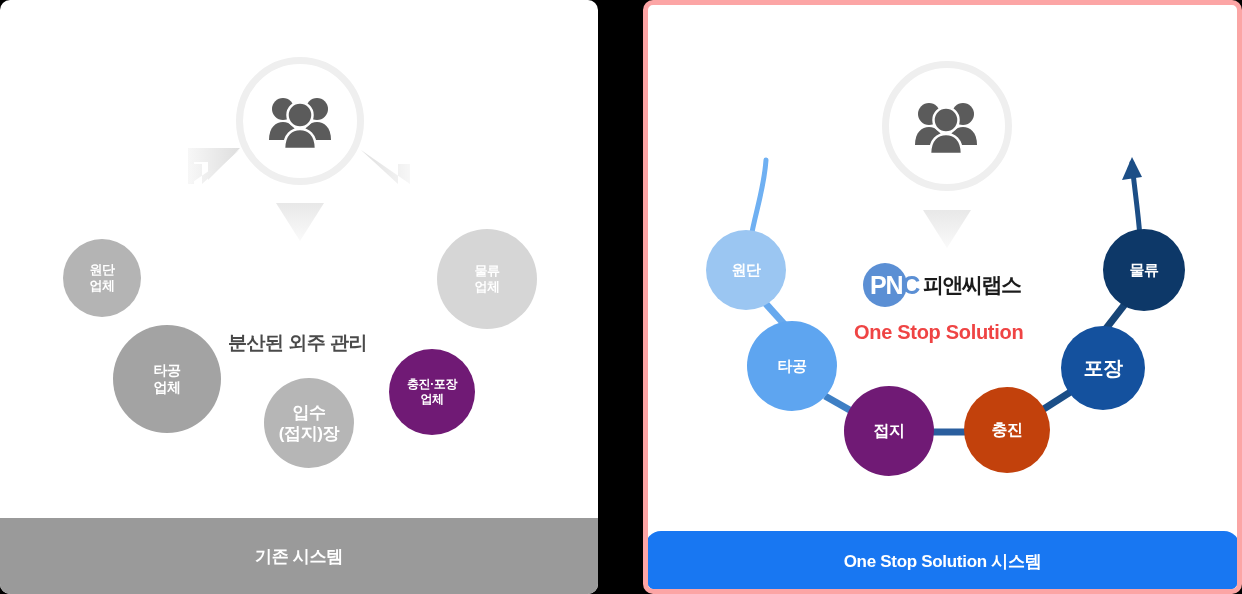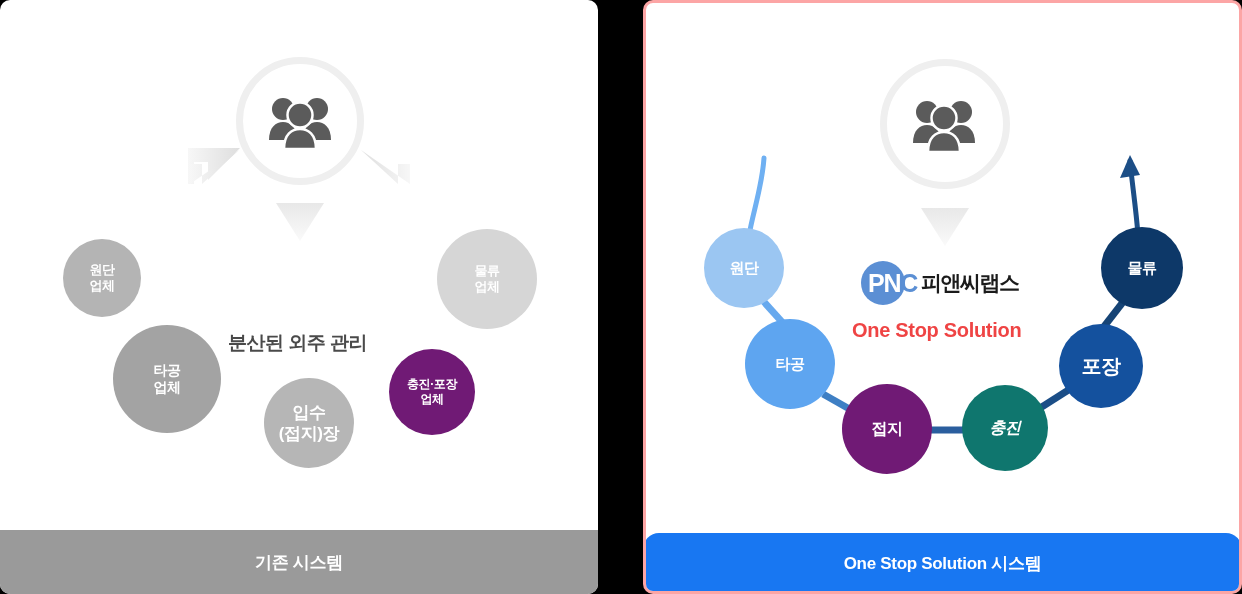--- a/index.html
+++ b/index.html
@@ -4,28 +4,28 @@
 <style>
   html,body{margin:0;padding:0;background:#000;}
   body{width:1242px;height:594px;overflow:hidden;
        font-family:"Liberation Sans","DejaVu Sans",sans-serif;}
   .stage{position:relative;width:1242px;height:594px;background:#000;}
 
   
   .panel{position:absolute;top:0;height:594px;border-radius:10px;overflow:hidden;
          background:#ffffff;}
   .panel-left{left:0;width:598px;}
-  .panel-right{left:643px;width:599px;box-sizing:border-box;border:3px solid #fca5a5;}
+  .panel-right{left:643px;width:599px;box-sizing:border-box;border:5px solid #fca5a5;}
 
   .panel-body{position:absolute;left:0;top:0;right:0;bottom:0;}
 
   .footer{position:absolute;left:0;right:0;bottom:0;height:64px;
           display:flex;align-items:center;justify-content:center;
           color:#ffffff;font-size:17px;font-weight:bold;letter-spacing:-0.3px;}
-  .panel-left .footer{background:#9a9a9a;height:64px;}
+  .panel-left .footer{background:#9a9a9a;height:76px;}
   .panel-right .footer{background:#1877F2;height:61px;left:-3px;right:-3px;bottom:-3px;
           border-bottom-left-radius:10px;border-bottom-right-radius:10px;border-radius:16px;}
 
   
   .ring{position:absolute;border-radius:50%;border:7px solid #efefef;box-sizing:border-box;}
   .people-icon{position:absolute;}
 
   .arrow-svg{position:absolute;pointer-events:none;}
 
   
@@ -196,21 +196,21 @@
       </div>
 
       <div class="node" style="left:99px;top:316px;width:90px;height:90px;background:#5EA5F0;font-size:15px;">
         <span>타공</span>
       </div>
 
       <div class="node" style="left:196px;top:381px;width:90px;height:90px;background:#701a75;font-size:16px;">
         <span>접지</span>
       </div>
 
-      <div class="node" style="left:316px;top:382px;width:86px;height:86px;background:#0f766e;font-size:16px;font-style:italic;">
+      <div class="node" style="left:316px;top:382px;width:86px;height:86px;background:#c2410c;font-size:16px;">
         <span>충진</span>
       </div>
 
       <div class="node" style="left:413px;top:321px;width:84px;height:84px;background:#14519E;font-size:20px;">
         <span>포장</span>
       </div>
 
       <div class="node" style="left:455px;top:224px;width:82px;height:82px;background:#0D3868;font-size:15px;">
         <span>물류</span>
       </div>

